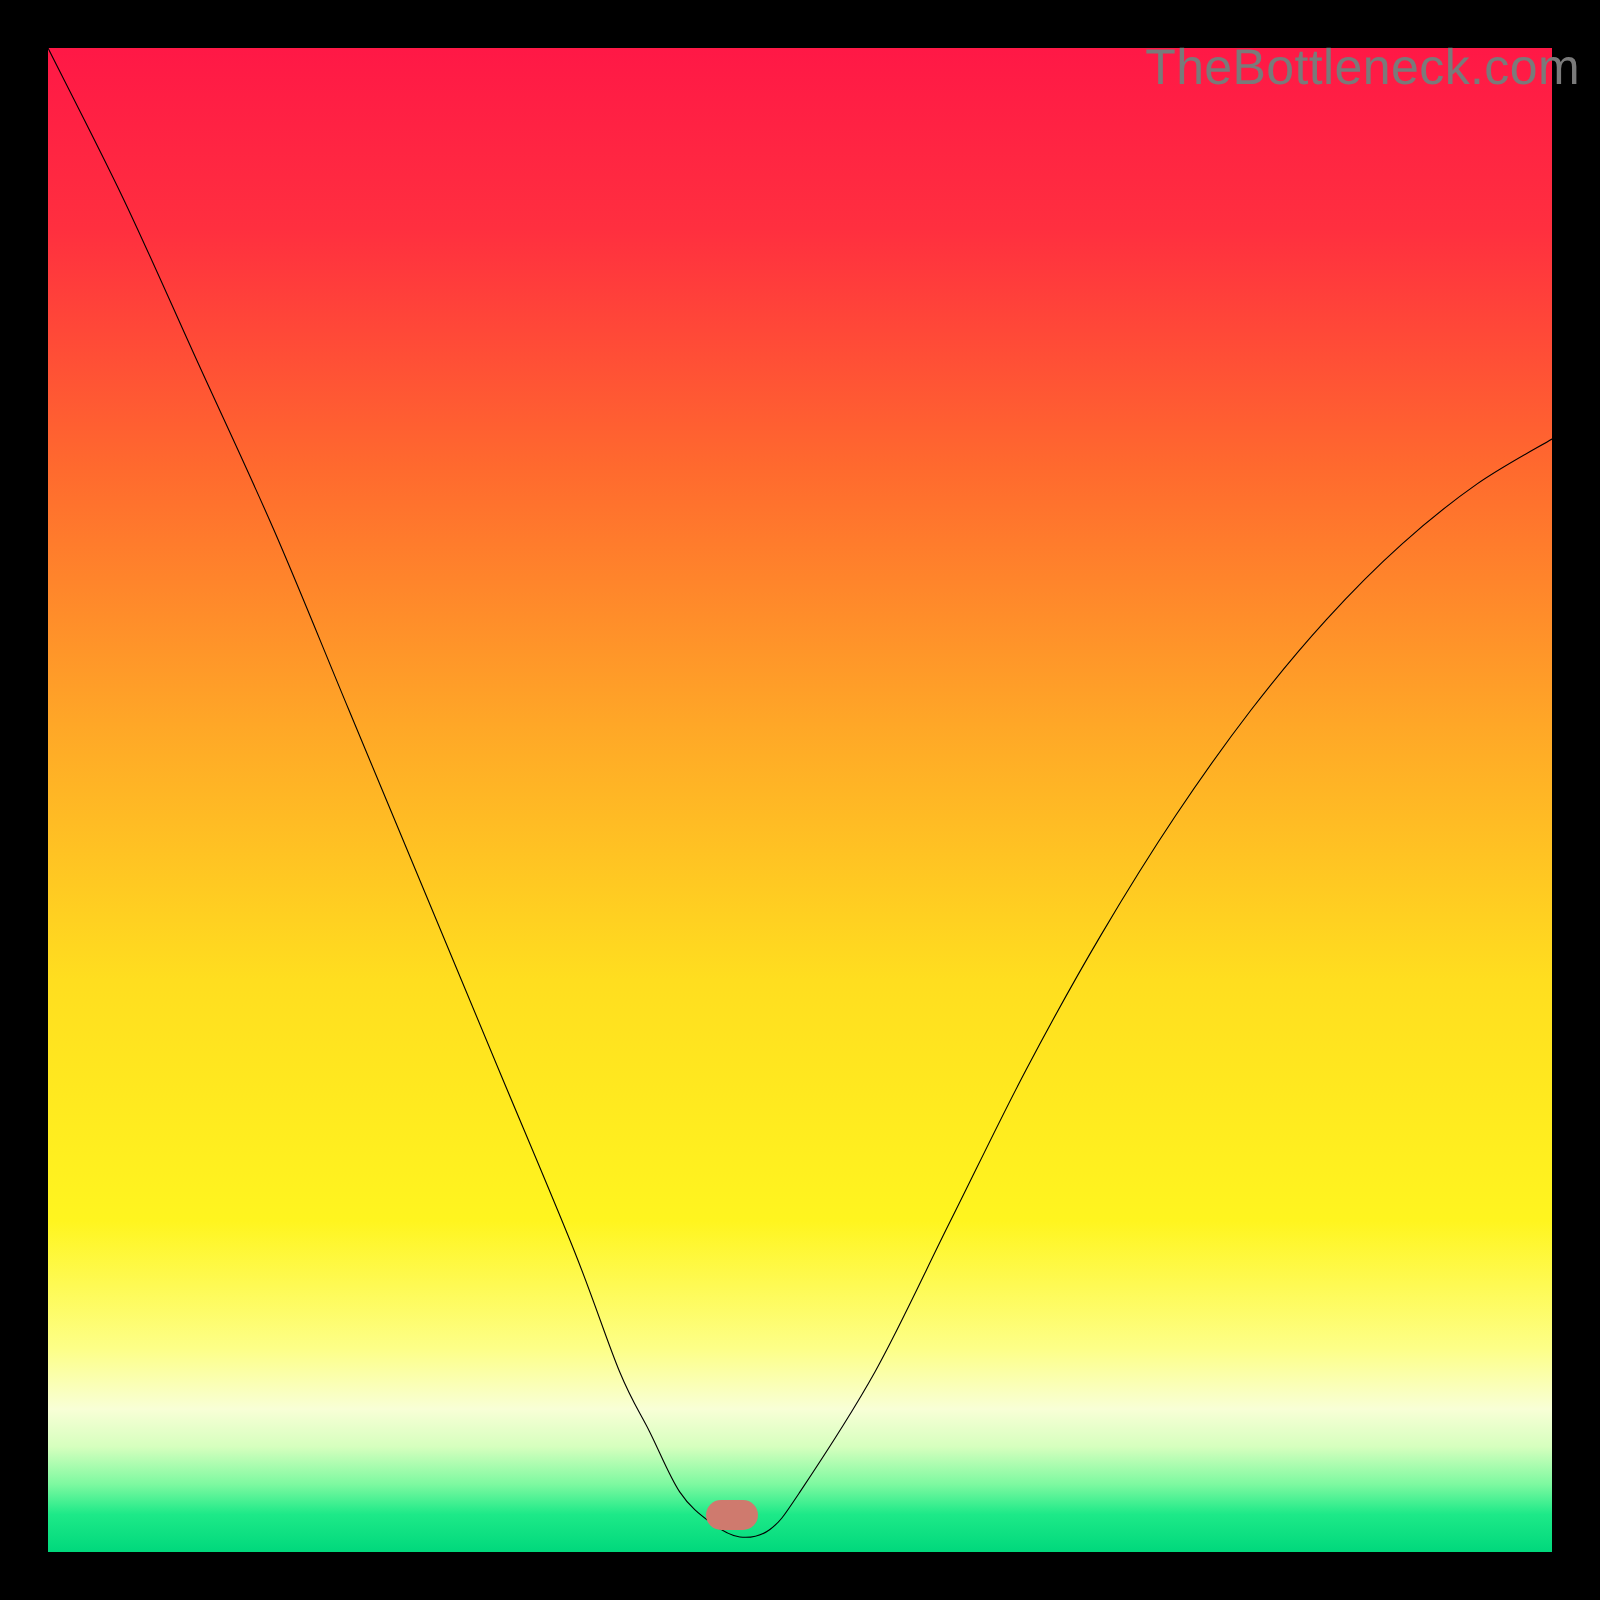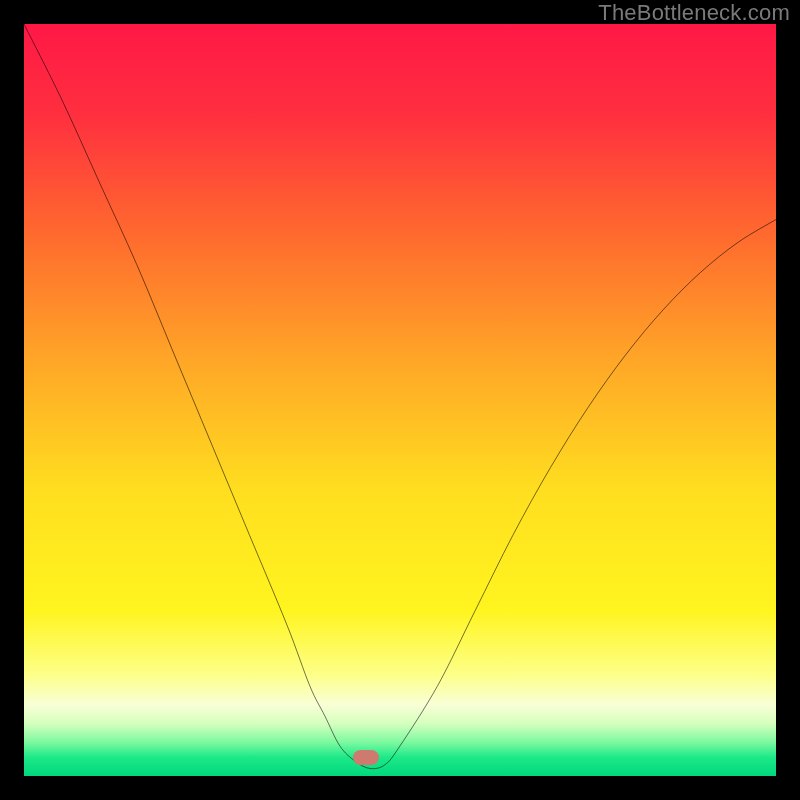--- a/index.html
+++ b/index.html
@@ -34,24 +34,24 @@
     width: 100%;
     height: 100%;
   }
   .marker {
     position: absolute;
     border-radius: 9px;
     background: #cf7a6e;
   }
   .watermark {
     position: absolute;
-    top: 0;
+    top: 20px;
     right: 10px;
     color: #7a7a7a;
-    font-size: 22px;
+    font-size: 25px;
     letter-spacing: 0.2px;
     user-select: none;
   }
   svg.curve {
     position: absolute;
     left: 0;
     top: 0;
     width: 100%;
     height: 100%;
   }

